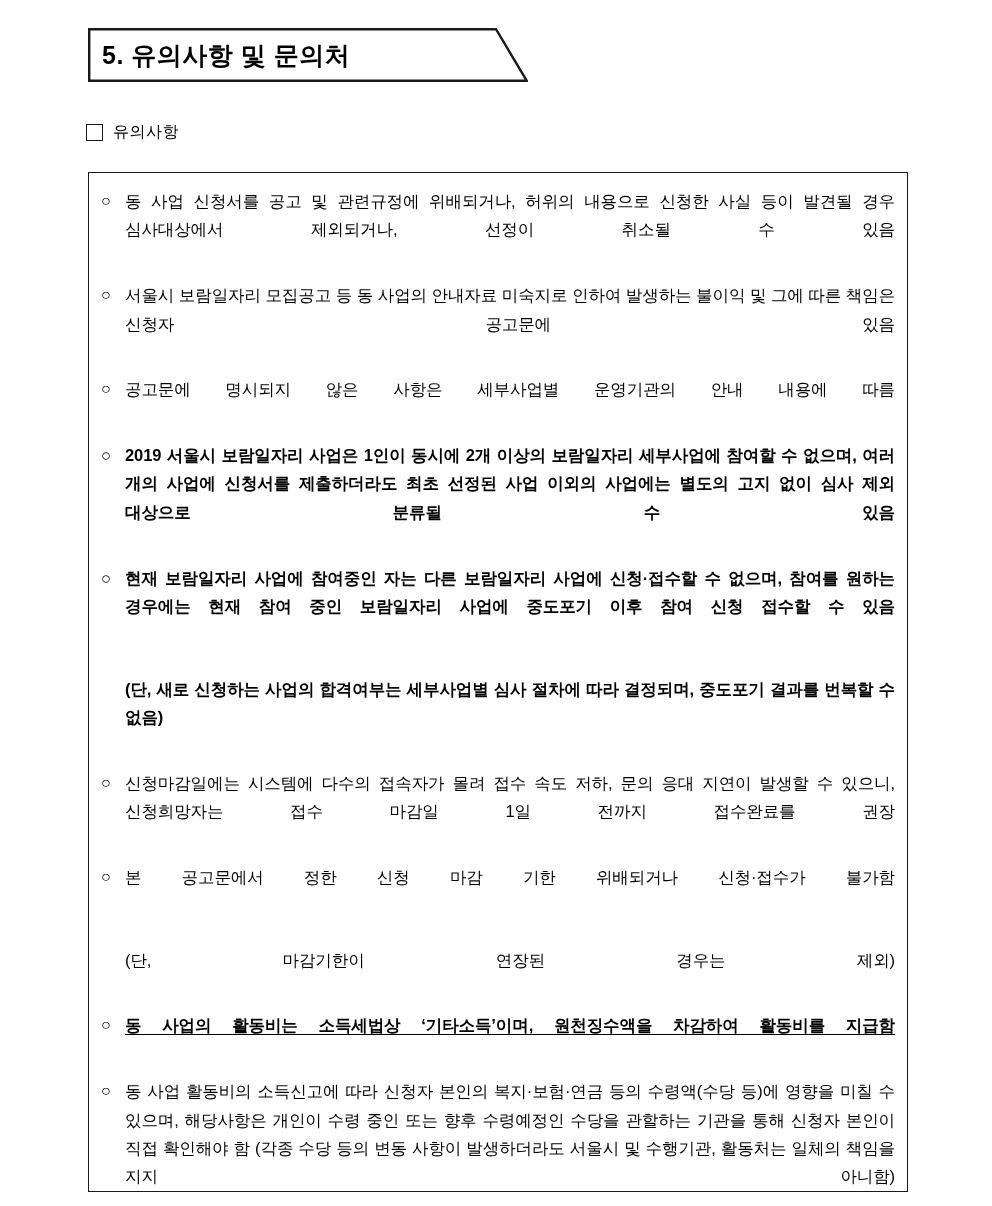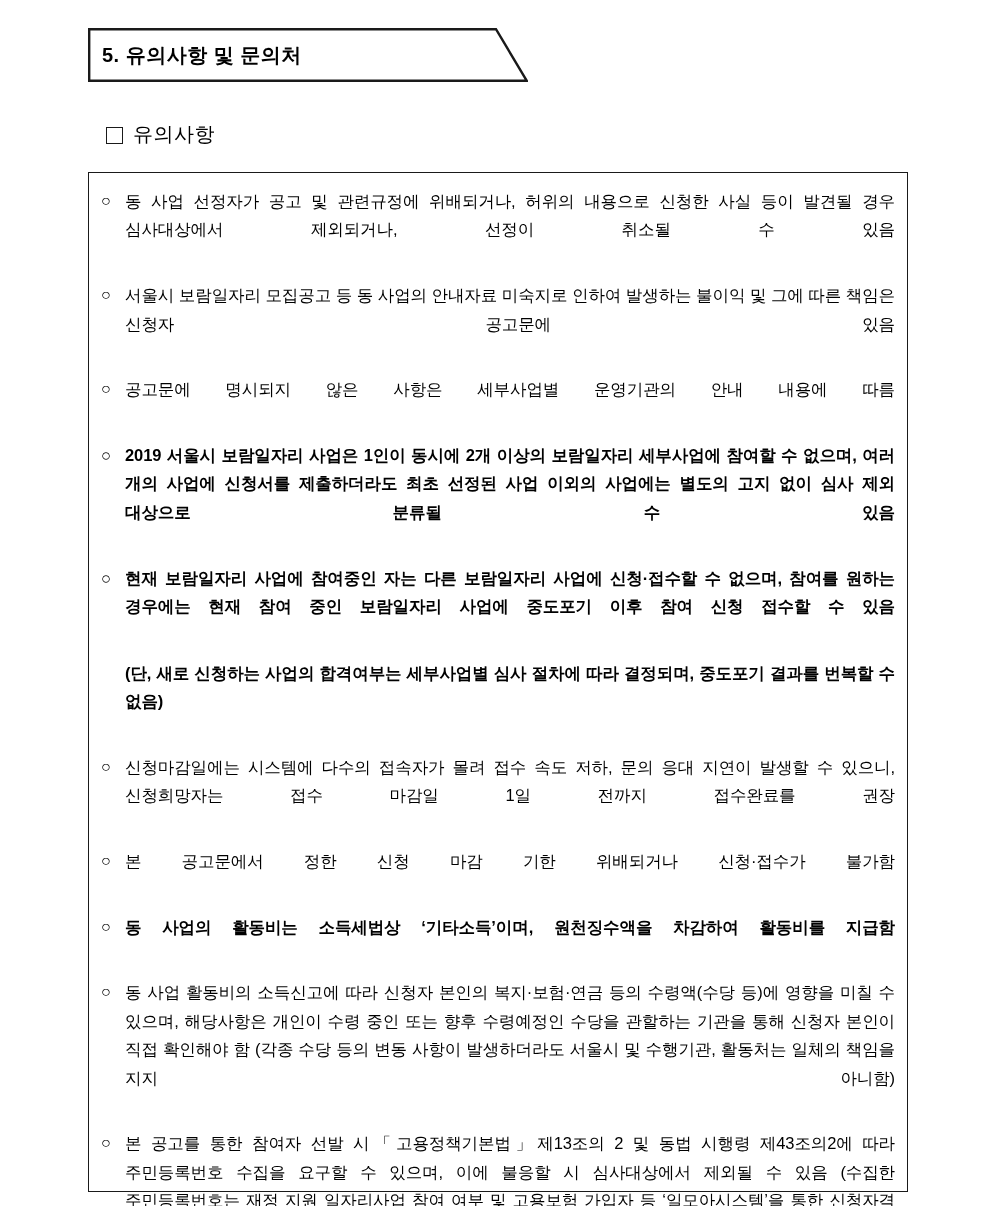--- a/index.html
+++ b/index.html
@@ -32,37 +32,36 @@
     width: 440px;
     height: 54px;
     display: block;
   }
   .section-header-title {
     position: absolute;
     left: 14px;
     top: 0;
     height: 52px;
     line-height: 54px;
-    font-size: 20px;
+    font-size: 25px;
     font-weight: bold;
     letter-spacing: 0.5px;
     white-space: nowrap;
   }
 
   
   .subheading {
     position: absolute;
     left: 86px;
     top: 122px;
     display: flex;
     align-items: center;
     gap: 10px;
-    font-size: 20px;
+    font-size: 16px;
     line-height: 1.2;
-    margin-left: 20px;
   }
   .sq-bullet {
     display: inline-block;
     width: 15px;
     height: 15px;
     border: 1.6px solid #1a1a1a;
     background: #ffffff;
     flex: 0 0 auto;
     position: relative;
     top: 1px;
@@ -122,28 +121,29 @@
   }
 
   
   .notice-item.bold .notice-text,
   .notice-item.bold .bullet {
     font-weight: bold;
   }
   .notice-item.bold .bullet { font-size: 16.5px; }
   .notice-item.bold-underline .notice-text {
     font-weight: bold;
+    text-decoration: underline;
     text-underline-offset: 3px;
   }
   .notice-item.bold-underline .bullet { font-weight: bold; }
 
   
   .notice-item.note .bullet { visibility: hidden; }
   .notice-item.note {
-    margin-top: 10px;
+    margin-top: 26px;
   }
   .notice-item.note.bold .notice-text { font-weight: bold; }
 </style>
 </head>
 <body>
 
 <div class="section-header">
   <svg viewBox="0 0 440 54" preserveAspectRatio="none">
     <path d="M1.2,1.2 L408,1.2 L438.8,52.8 L1.2,52.8 Z" fill="#ffffff" stroke="#1a1a1a" stroke-width="2.4"></path>
   </svg>
@@ -152,21 +152,21 @@
 
 <div class="subheading">
   <span class="sq-bullet"></span>
   <span class="subheading-label">유의사항</span>
 </div>
 
 <div class="notice-box">
   <ul class="notice-list" id="notice-list">
       <li class="notice-item">
         <span class="bullet">○</span>
-        <span class="notice-text">동 사업 선정자가 공고 및 관련규정에 위배되거나, 허위의 내용으로 신청한 사실 등이 발견될 경우 심사대상에서 제외되거나, 선정이 취소될 수 있음</span>
+        <span class="notice-text">동 사업 신청서를 공고 및 관련규정에 위배되거나, 허위의 내용으로 신청한 사실 등이 발견될 경우 심사대상에서 제외되거나, 선정이 취소될 수 있음</span>
       </li>
       <li class="notice-item">
         <span class="bullet">○</span>
         <span class="notice-text">서울시 보람일자리 모집공고 등 동 사업의 안내자료 미숙지로 인하여 발생하는 불이익 및 그에 따른 책임은 신청자 공고문에 있음</span>
       </li>
       <li class="notice-item">
         <span class="bullet">○</span>
         <span class="notice-text">공고문에 명시되지 않은 사항은 세부사업별 운영기관의 안내 내용에 따름</span>
       </li>
       <li class="notice-item bold">
@@ -181,20 +181,24 @@
         <span class="bullet">○</span>
         <span class="notice-text">(단, 새로 신청하는 사업의 합격여부는 세부사업별 심사 절차에 따라 결정되며, 중도포기 결과를 번복할 수 없음)</span>
       </li>
       <li class="notice-item">
         <span class="bullet">○</span>
         <span class="notice-text">신청마감일에는 시스템에 다수의 접속자가 몰려 접수 속도 저하, 문의 응대 지연이 발생할 수 있으니, 신청희망자는 접수 마감일 1일 전까지 접수완료를 권장</span>
       </li>
       <li class="notice-item">
         <span class="bullet">○</span>
         <span class="notice-text">본 공고문에서 정한 신청 마감 기한 위배되거나 신청·접수가 불가함</span>
+      </li>
+      <li class="notice-item note">
+        <span class="bullet">○</span>
+        <span class="notice-text">(단, 마감기한이 연장된 경우는 제외)</span>
       </li>
       <li class="notice-item bold-underline">
         <span class="bullet">○</span>
         <span class="notice-text">동 사업의 활동비는 소득세법상 ‘기타소득’이며, 원천징수액을 차감하여 활동비를 지급함</span>
       </li>
       <li class="notice-item">
         <span class="bullet">○</span>
         <span class="notice-text">동 사업 활동비의 소득신고에 따라 신청자 본인의 복지·보험·연금 등의 수령액(수당 등)에 영향을 미칠 수 있으며, 해당사항은 개인이 수령 중인 또는 향후 수령예정인 수당을 관할하는 기관을 통해 신청자 본인이 직접 확인해야 함 (각종 수당 등의 변동 사항이 발생하더라도 서울시 및 수행기관, 활동처는 일체의 책임을 지지 아니함)</span>
       </li>
       <li class="notice-item">

